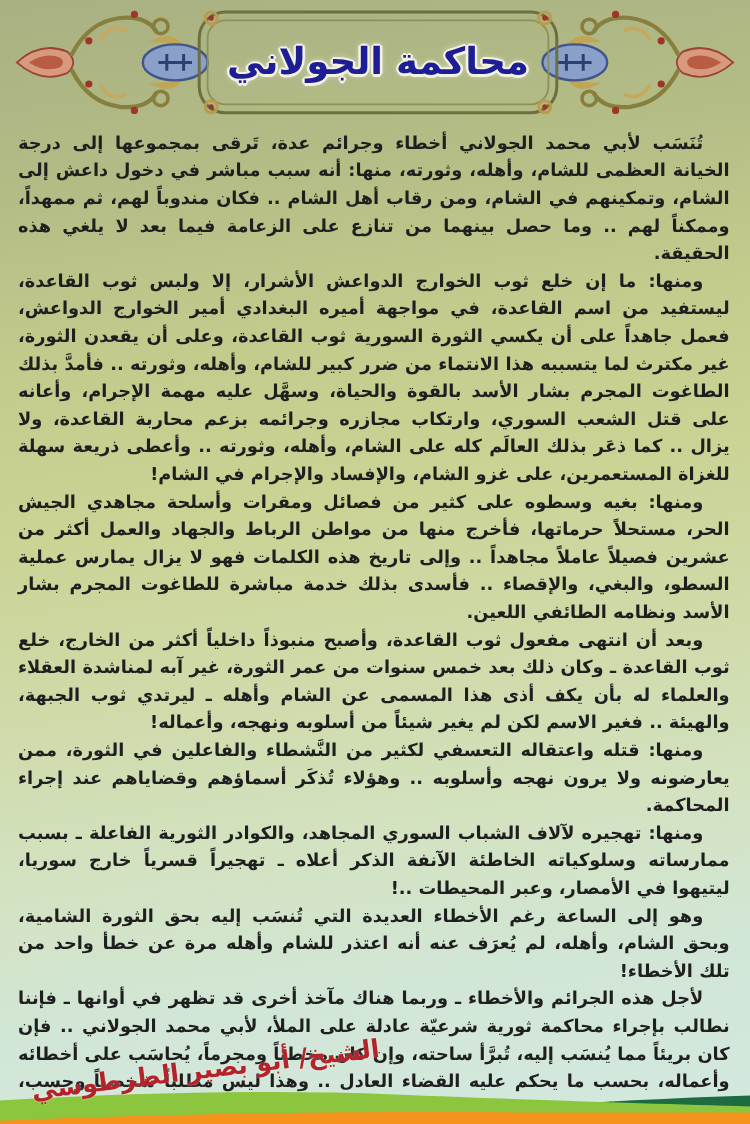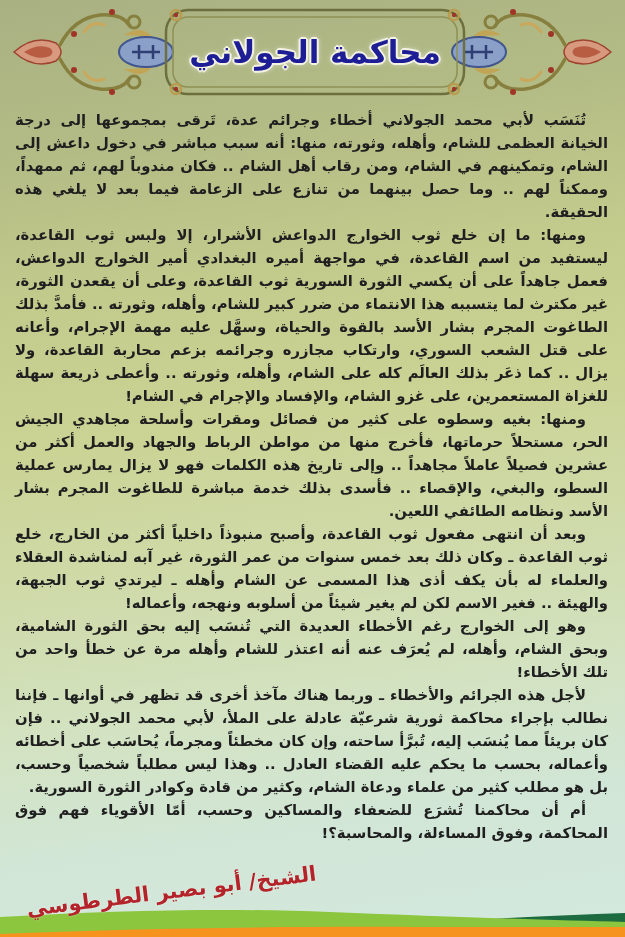--- a/index.html
+++ b/index.html
@@ -125,21 +125,23 @@
     </svg>
 
     <div class="page-title">محاكمة الجولاني</div>
   </div>
 
   <div class="article">
     <p>تُنَسَب لأبي محمد الجولاني أخطاء وجرائم عدة، تَرقى بمجموعها إلى درجة الخيانة العظمى للشام، وأهله، وثورته، منها: أنه سبب مباشر في دخول داعش إلى الشام، وتمكينهم في الشام، ومن رقاب أهل الشام .. فكان مندوباً لهم، ثم ممهداً، وممكناً لهم .. وما حصل بينهما من تنازع على الزعامة فيما بعد لا يلغي هذه الحقيقة.</p>
     <p>ومنها: ما إن خلع ثوب الخوارج الدواعش الأشرار، إلا ولبس ثوب القاعدة، ليستفيد من اسم القاعدة، في مواجهة أميره البغدادي أمير الخوارج الدواعش، فعمل جاهداً على أن يكسي الثورة السورية ثوب القاعدة، وعلى أن يقعدن الثورة، غير مكترث لما يتسببه هذا الانتماء من ضرر كبير للشام، وأهله، وثورته .. فأمدَّ بذلك الطاغوت المجرم بشار الأسد بالقوة والحياة، وسهَّل عليه مهمة الإجرام، وأعانه على قتل الشعب السوري، وارتكاب مجازره وجرائمه بزعم محاربة القاعدة، ولا يزال .. كما ذعَر بذلك العالَم كله على الشام، وأهله، وثورته .. وأعطى ذريعة سهلة للغزاة المستعمرين، على غزو الشام، والإفساد والإجرام في الشام!</p>
     <p>ومنها: بغيه وسطوه على كثير من فصائل ومقرات وأسلحة مجاهدي الجيش الحر، مستحلاً حرماتها، فأخرج منها من مواطن الرباط والجهاد والعمل أكثر من عشرين فصيلاً عاملاً مجاهداً .. وإلى تاريخ هذه الكلمات فهو لا يزال يمارس عملية السطو، والبغي، والإقصاء .. فأسدى بذلك خدمة مباشرة للطاغوت المجرم بشار الأسد ونظامه الطائفي اللعين.</p>
     <p>وبعد أن انتهى مفعول ثوب القاعدة، وأصبح منبوذاً داخلياً أكثر من الخارج، خلع ثوب القاعدة ـ وكان ذلك بعد خمس سنوات من عمر الثورة، غير آبه لمناشدة العقلاء والعلماء له بأن يكف أذى هذا المسمى عن الشام وأهله ـ ليرتدي ثوب الجبهة، والهيئة .. فغير الاسم لكن لم يغير شيئاً من أسلوبه ونهجه، وأعماله!</p>
-    <p>وهو إلى الخوارج رغم الأخطاء العديدة التي تُنسَب إليه بحق الثورة الشامية، وبحق الشام، وأهله، لم يُعرَف عنه أنه اعتذر للشام وأهله مرة عن خطأ واحد من تلك الأخطاء!</p>
+    <p>ومنها: قتله واعتقاله التعسفي لكثير من النَّشطاء والفاعلين في الثورة، ممن يعارضونه ولا يرون نهجه وأسلوبه .. وهؤلاء تُذكَر أسماؤهم وقضاياهم عند إجراء المحاكمة.</p>
+    <p>ومنها: تهجيره لآلاف الشباب السوري المجاهد، والكوادر الثورية الفاعلة ـ بسبب ممارساته وسلوكياته الخاطئة الآنفة الذكر أعلاه ـ تهجيراً قسرياً خارج سوريا، ليتيهوا في الأمصار، وعبر المحيطات ..!</p>
+    <p>وهو إلى الساعة رغم الأخطاء العديدة التي تُنسَب إليه بحق الثورة الشامية، وبحق الشام، وأهله، لم يُعرَف عنه أنه اعتذر للشام وأهله مرة عن خطأ واحد من تلك الأخطاء!</p>
     <p>لأجل هذه الجرائم والأخطاء ـ وربما هناك مآخذ أخرى قد تظهر في أوانها ـ فإننا نطالب بإجراء محاكمة ثورية شرعيّة عادلة على الملأ، لأبي محمد الجولاني .. فإن كان بريئاً مما يُنسَب إليه، تُبرَّأ ساحته، وإن كان مخطئاً ومجرماً، يُحاسَب على أخطائه وأعماله، بحسب ما يحكم عليه القضاء العادل .. وهذا ليس مطلباً شخصياً وحسب، بل هو مطلب كثير من علماء ودعاة الشام، وكثير من قادة وكوادر الثورة السورية.</p>
     <p>أم أن محاكمنا تُشرَع للضعفاء والمساكين وحسب، أمّا الأقوياء فهم فوق المحاكمة، وفوق المساءلة، والمحاسبة؟!</p>
   </div>
 
   <div class="signature">الشيخ/ أبو بصير الطرطوسي</div>
 
   <svg class="waves" viewBox="0 0 625 80" preserveAspectRatio="none" aria-hidden="true">
     <path class="band-dark" d="M625,56 C560,58 490,62 415,66 L415,80 L625,80 Z"></path>
     <path class="band-light" d="M0,60 C120,53 230,51 330,55 C450,60 550,63 625,65 L625,80 L0,80 Z"></path>
     <path class="band-orange" d="M0,77 C140,71 300,69 430,70 C520,70 580,70 625,70 L625,80 L0,80 Z"></path>

